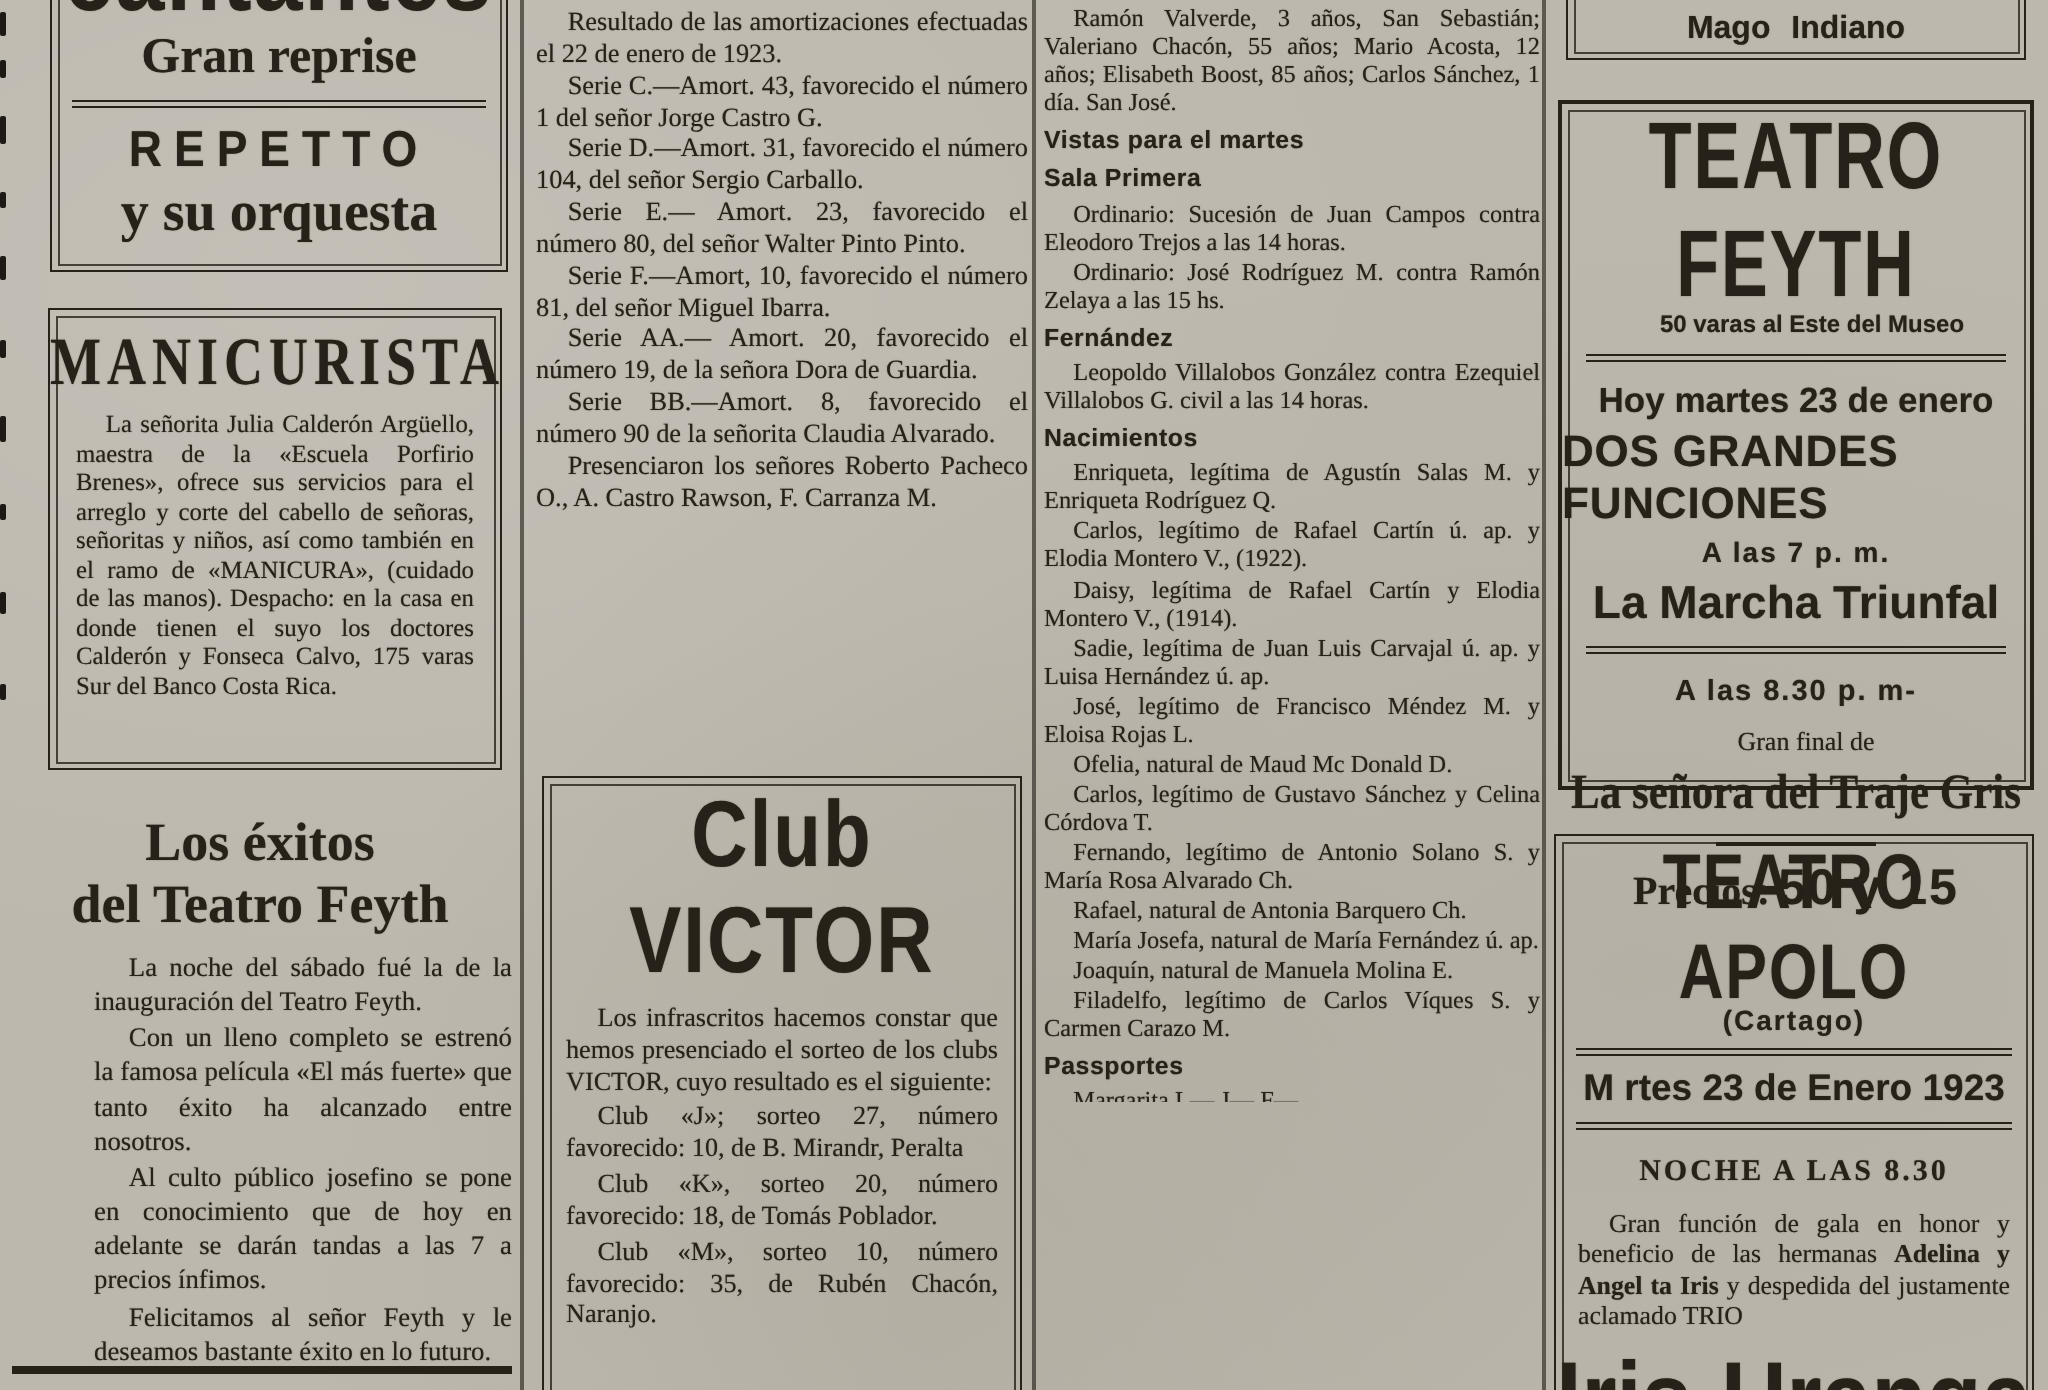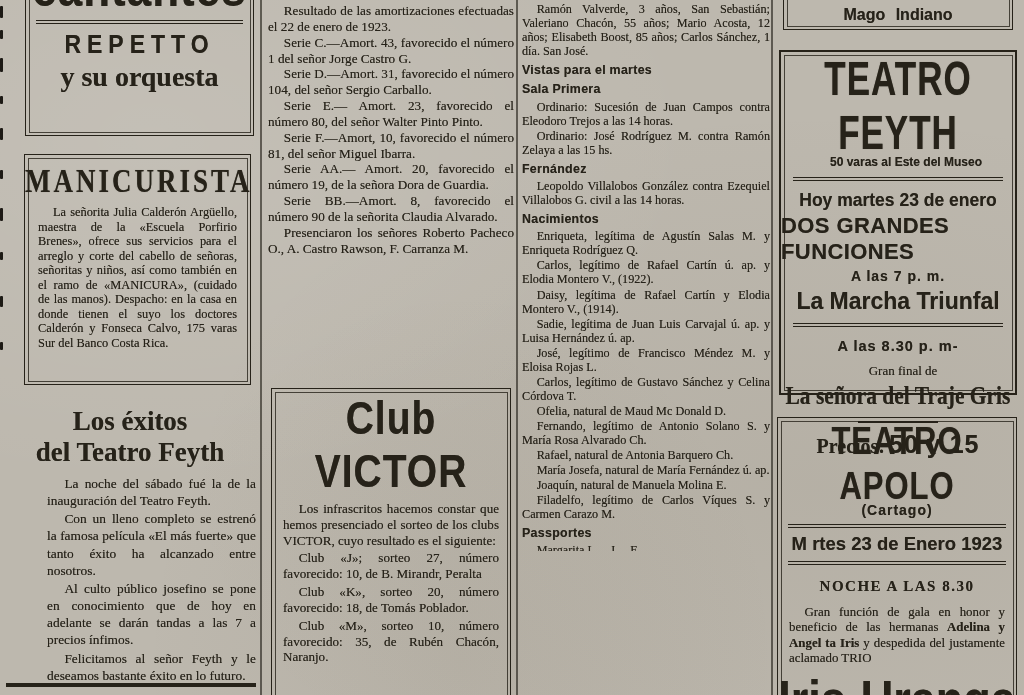--- a/index.html
+++ b/index.html
@@ -114,20 +114,21 @@
   <div class="edge-mark" style="top:252px;height:8px;"></div>
   <div class="edge-mark" style="top:296px;height:11px;"></div>
   <div class="edge-mark" style="top:342px;height:8px;"></div>
 
   <div class="vrule" style="left:260px;"></div>
   <div class="vrule" style="left:516px;"></div>
   <div class="vrule" style="left:771px;"></div>
 
   <div class="dbox topbox">
     <div class="clipped-word txt">cantantes</div>
+    <div class="gran-reprise txt">Gran reprise</div>
     <div class="drule sep"></div>
     <div class="repetto txt">REPETTO</div>
     <div class="orquesta txt">y su orquesta</div>
   </div>
 
   <div class="dbox manibox">
     <div class="mani-title txt">MANICURISTA</div>
     <div class="mani-body txt">La señorita Julia Calderón Argüello, maestra de la «Escuela Porfirio Brenes», ofrece sus servicios para el arreglo y corte del cabello de señoras, señoritas y niños, así como también en el ramo de «MANICURA», (cuidado de las manos). Despacho: en la casa en donde tienen el suyo los doctores Calderón y Fonseca Calvo, 175 varas Sur del Banco Costa Rica.</div>
   </div>
 
@@ -174,22 +175,22 @@
     <p>Ordinario: Sucesión de Juan Campos contra Eleodoro Trejos a las 14 horas.</p>
     <p>Ordinario: José Rodríguez M. contra Ramón Zelaya a las 15 hs.</p>
     <div class="subhead">Fernández</div>
     <p>Leopoldo Villalobos González contra Ezequiel Villalobos G. civil a las 14 horas.</p>
     <div class="subhead">Nacimientos</div>
     <p>Enriqueta, legítima de Agustín Salas M. y Enriqueta Rodríguez Q.</p>
     <p>Carlos, legítimo de Rafael Cartín ú. ap. y Elodia Montero V., (1922).</p>
     <p>Daisy, legítima de Rafael Cartín y Elodia Montero V., (1914).</p>
     <p>Sadie, legítima de Juan Luis Carvajal ú. ap. y Luisa Hernández ú. ap.</p>
     <p>José, legítimo de Francisco Méndez M. y Eloisa Rojas L.</p>
+    <p>Ofelia, natural de Maud Mc Donald D.</p>
     <p>Carlos, legítimo de Gustavo Sánchez y Celina Córdova T.</p>
-    <p>Ofelia, natural de Maud Mc Donald D.</p>
     <p>Fernando, legítimo de Antonio Solano S. y María Rosa Alvarado Ch.</p>
     <p>Rafael, natural de Antonia Barquero Ch.</p>
     <p>María Josefa, natural de María Fernández ú. ap.</p>
     <p>Joaquín, natural de Manuela Molina E.</p>
     <p>Filadelfo, legítimo de Carlos Víques S. y Carmen Carazo M.</p>
     <div class="subhead">Passportes</div>
     <div class="partial-line">
       <p>Margarita L— J— F—</p>
     </div>
   </div>

